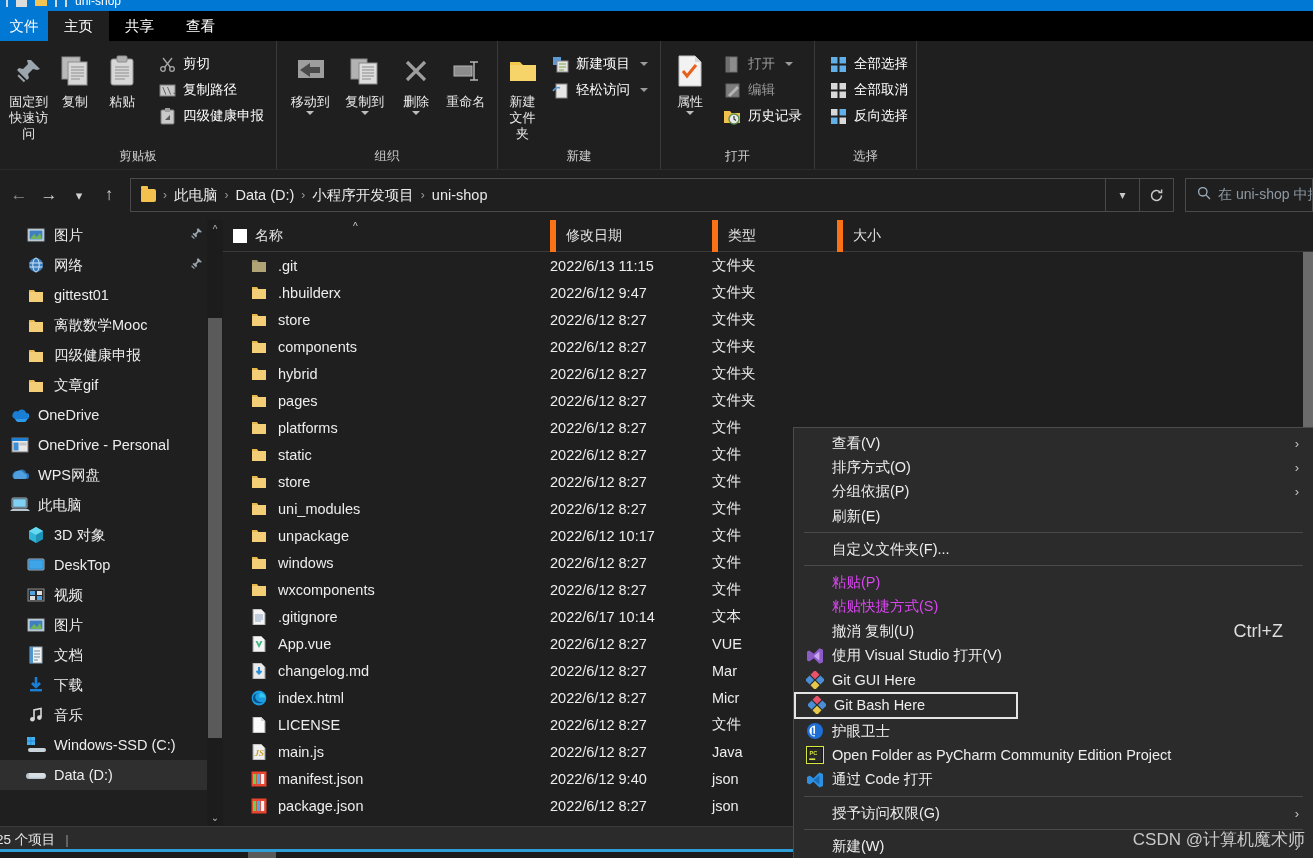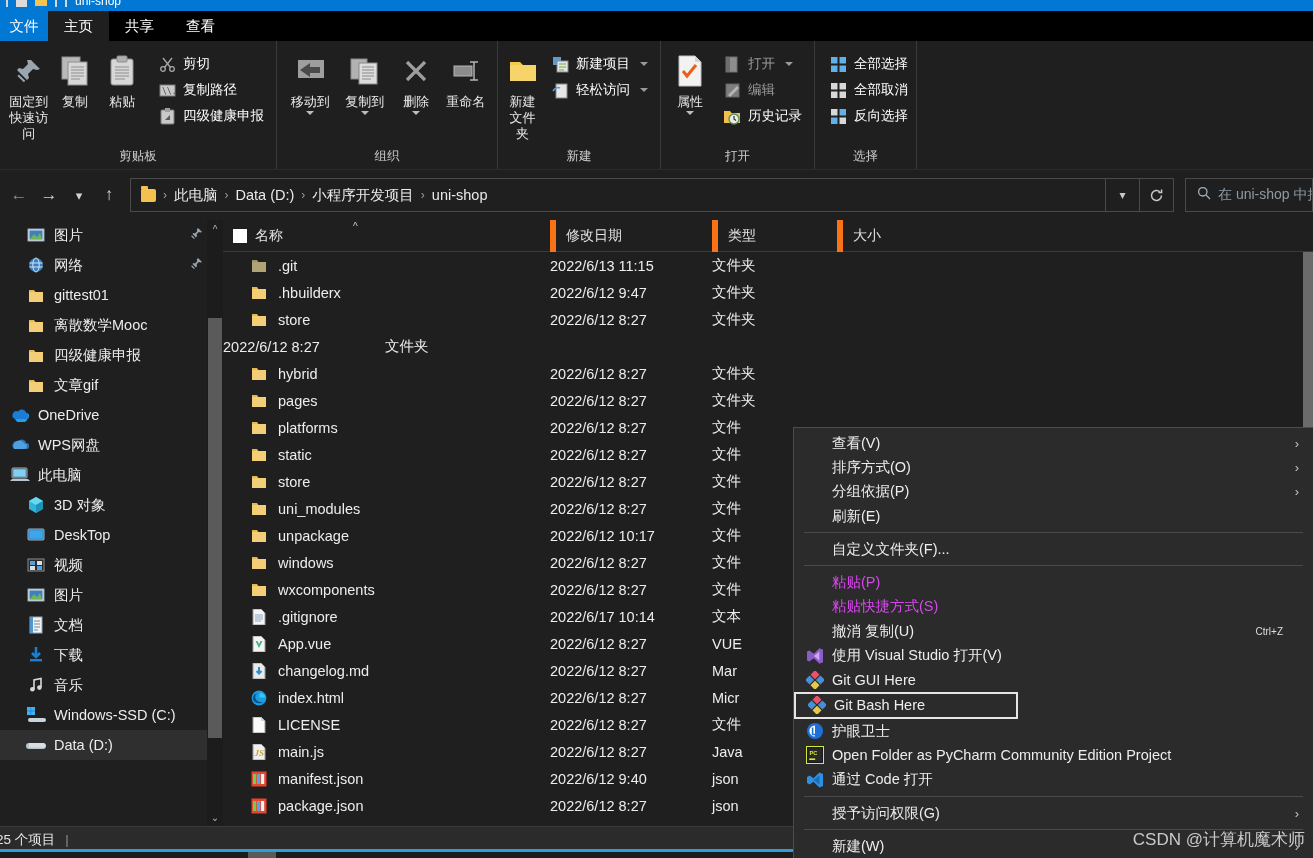--- a/index.html
+++ b/index.html
@@ -172,21 +172,21 @@
     padding: 3px 0; z-index: 50;
   }
   .mi {
     position: relative; height: 24.3px; display: flex; align-items: center;
     font-size: 14.5px; color: #ededed; padding-left: 10px; cursor: default; white-space: nowrap;
   }
   .mi.disabled { color: #d946ef; }
   .mi .micon { width: 22px; height: 18px; flex: 0 0 22px; display: flex; align-items: center; justify-content: center; margin-right: 3px; }
   .mi .mtext { padding-left: 3px; }
   .mi.noicon .mtext { padding-left: 28px; }
-  .mi .accel { margin-left: auto; padding-right: 30px; font-size: 10px; color: #dedede; }
+  .mi .accel { margin-left: auto; padding-right: 30px; font-size: 18px; color: #dedede; }
   .mi .arrow { position: absolute; right: 14px; color: #c4c4c4; font-size: 13px; }
   .mi.hi { border: 2px solid #e5e5e5; height: 27px; margin-right: 295px; }
   .msep { height: 1px; background: #4a4a4a; margin: 4px 10px; }
 
   .watermark {
     position: absolute; right: 8px; top: 828px; font-size: 17px; color: #c9c9c9; z-index: 60;
     font-family: "Liberation Sans", sans-serif; white-space: nowrap;
   }
 </style>
 </head>
@@ -600,20 +600,31 @@
           <span class="nic">
             <svg width="20" height="14" viewBox="0 0 20 14">
               <path d="M5 11h11a3 3 0 0 0 .3-6A4.6 4.6 0 0 0 8 3.5 3.8 3.8 0 0 0 5 11z" fill="#1a7fd4"></path>
               <path d="M5 11h11a3 3 0 0 0 1.6-5.4A4.3 4.3 0 0 1 5 11z" fill="#2b9bea"></path>
             </svg>
           </span>
           <span>OneDrive</span>
         </div>
         <div class="navitem ind0">
           <span class="nic">
+            <svg width="18" height="18" viewBox="0 0 18 18">
+              <rect x="1" y="2" width="16" height="14" fill="#e8e8e8" stroke="#7a7a7a"></rect>
+              <rect x="1" y="2" width="16" height="3" fill="#1a7fd4"></rect>
+              <rect x="2.5" y="6.5" width="5" height="8" fill="#3d8fd6"></rect>
+              <rect x="8.5" y="6.5" width="7" height="3" fill="#c4c4c4"></rect>
+            </svg>
+          </span>
+          <span>OneDrive - Personal</span>
+        </div>
+        <div class="navitem ind0">
+          <span class="nic">
             <svg width="20" height="14" viewBox="0 0 20 14">
               <path d="M5 11h11a3 3 0 0 0 .3-6A4.6 4.6 0 0 0 8 3.5 3.8 3.8 0 0 0 5 11z" fill="#2e6fb0"></path>
               <path d="M4 11h10a2.7 2.7 0 0 0 .3-5.4A4 4 0 0 0 4 11z" fill="#4ea0e0"></path>
             </svg>
           </span>
           <span>WPS网盘</span>
         </div>
         <div class="navitem ind0">
           <span class="nic">
             <svg width="20" height="16" viewBox="0 0 20 16">
@@ -783,20 +794,29 @@
                   <path d="M1 4h14v10H1z" fill="#f3ce77"></path>
                 </svg>
               </span>
               <span>store</span>
             </div>
             <div class="c-date">2022/6/12 8:27</div>
             <div class="c-type">文件夹</div>
             <div class="c-size"></div>
           </div>
           <div class="row">
+            <div class="c-name">
+              <span class="fico">
+                <svg width="16" height="15" viewBox="0 0 16 15">
+                  <path d="M1 2h5l1.4 2H15v10H1z" fill="#e8b84b"></path>
+                  <path d="M1 4h14v10H1z" fill="#f3ce77"></path>
+                </svg>
+              </span>
+              <span>components</span>
+            </div>
             <div class="c-date">2022/6/12 8:27</div>
             <div class="c-type">文件夹</div>
             <div class="c-size"></div>
           </div>
           <div class="row">
             <div class="c-name">
               <span class="fico">
                 <svg width="16" height="15" viewBox="0 0 16 15">
                   <path d="M1 2h5l1.4 2H15v10H1z" fill="#e8b84b"></path>
                   <path d="M1 4h14v10H1z" fill="#f3ce77"></path>

